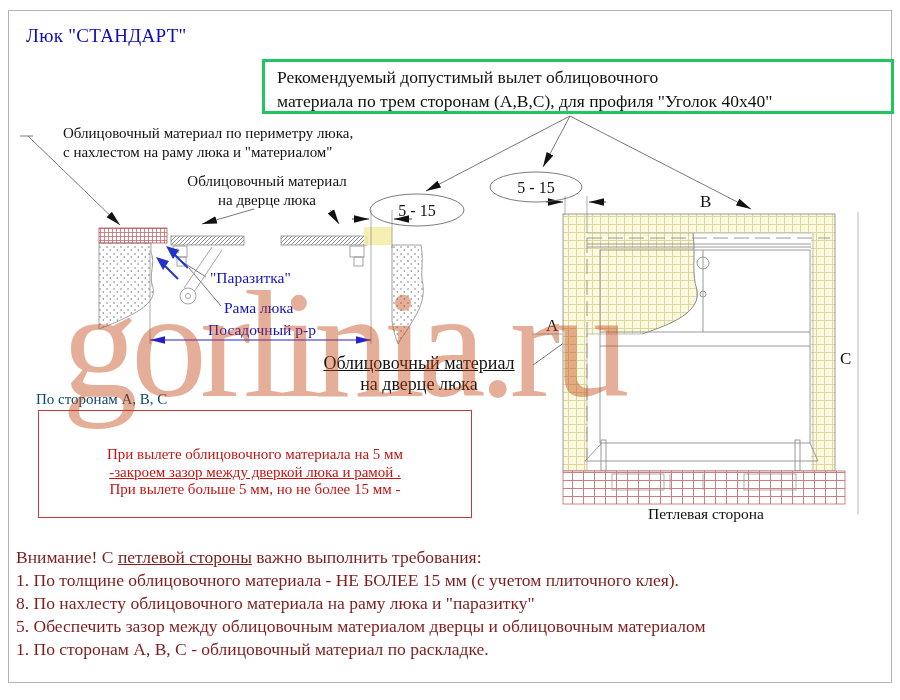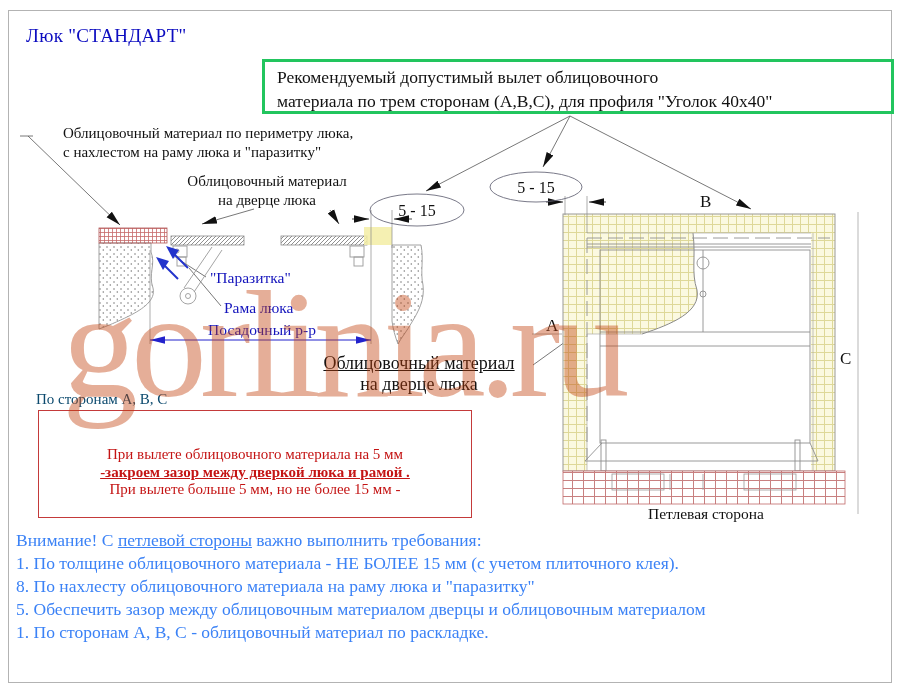--- a/index.html
+++ b/index.html
@@ -33,24 +33,24 @@
   }
   .big-label .u { text-decoration:underline; }
   .red-head {
     position:absolute; left:36px; top:391px; font-size:15px; color:#0c4a6e;
   }
   .red-box {
     position:absolute; left:38px; top:410px; width:434px; height:108px;
     border:1px solid #c43a3a; box-sizing:border-box; color:#c41414;
     font-size:15px; line-height:17.5px; text-align:center; padding-top:35px;
   }
-  .red-box .u { text-decoration:underline;font-weight:bold; }
+  .red-box .u { text-decoration:underline; }
   .bottom-text {
-    position:absolute; left:16px; top:529px; width:876px;
-    font-size:17.5px; line-height:23px; color:#3b82f6;
+    position:absolute; left:16px; top:546px; width:876px;
+    font-size:17.5px; line-height:23px; color:#7f1d1d;
   }
   .bottom-text .u { text-decoration:underline; }
   .watermark {
     position:absolute; left:62px; top:258px; font-size:152px;
     font-family:Liberation Serif, serif; color:#c2410c; opacity:0.42;
     letter-spacing:-7px; pointer-events:none; z-index:9; white-space:nowrap;
   }
   svg.draw { position:absolute; left:0; top:0; }
   svg text { font-family:"Liberation Serif", serif; fill:#111; }
   .t-blue { fill:#1414bc; }
@@ -63,21 +63,21 @@
 
   <div class="title">Люк "СТАНДАРТ"</div>
 
   <div class="note-box">
     <div>Рекомендуемый допустимый вылет облицовочного</div>
     <div>материала по трем сторонам (А,В,С), для профиля "Уголок 40x40"</div>
   </div>
 
   <div class="lbl-perimeter">
     <div>Облицовочный материал по периметру люка,</div>
-    <div>с нахлестом на раму люка и "паразитку"</div>
+    <div>с нахлестом на раму люка и "материалом"</div>
   </div>
 
   <div class="lbl-door">
     <div>Облицовочный материал</div>
     <div>на дверце люка</div>
   </div>
 
   <svg class="draw" width="900" height="700" viewBox="0 0 900 700">
     <defs>
       <pattern id="ytile" width="8" height="8" patternUnits="userSpaceOnUse">

